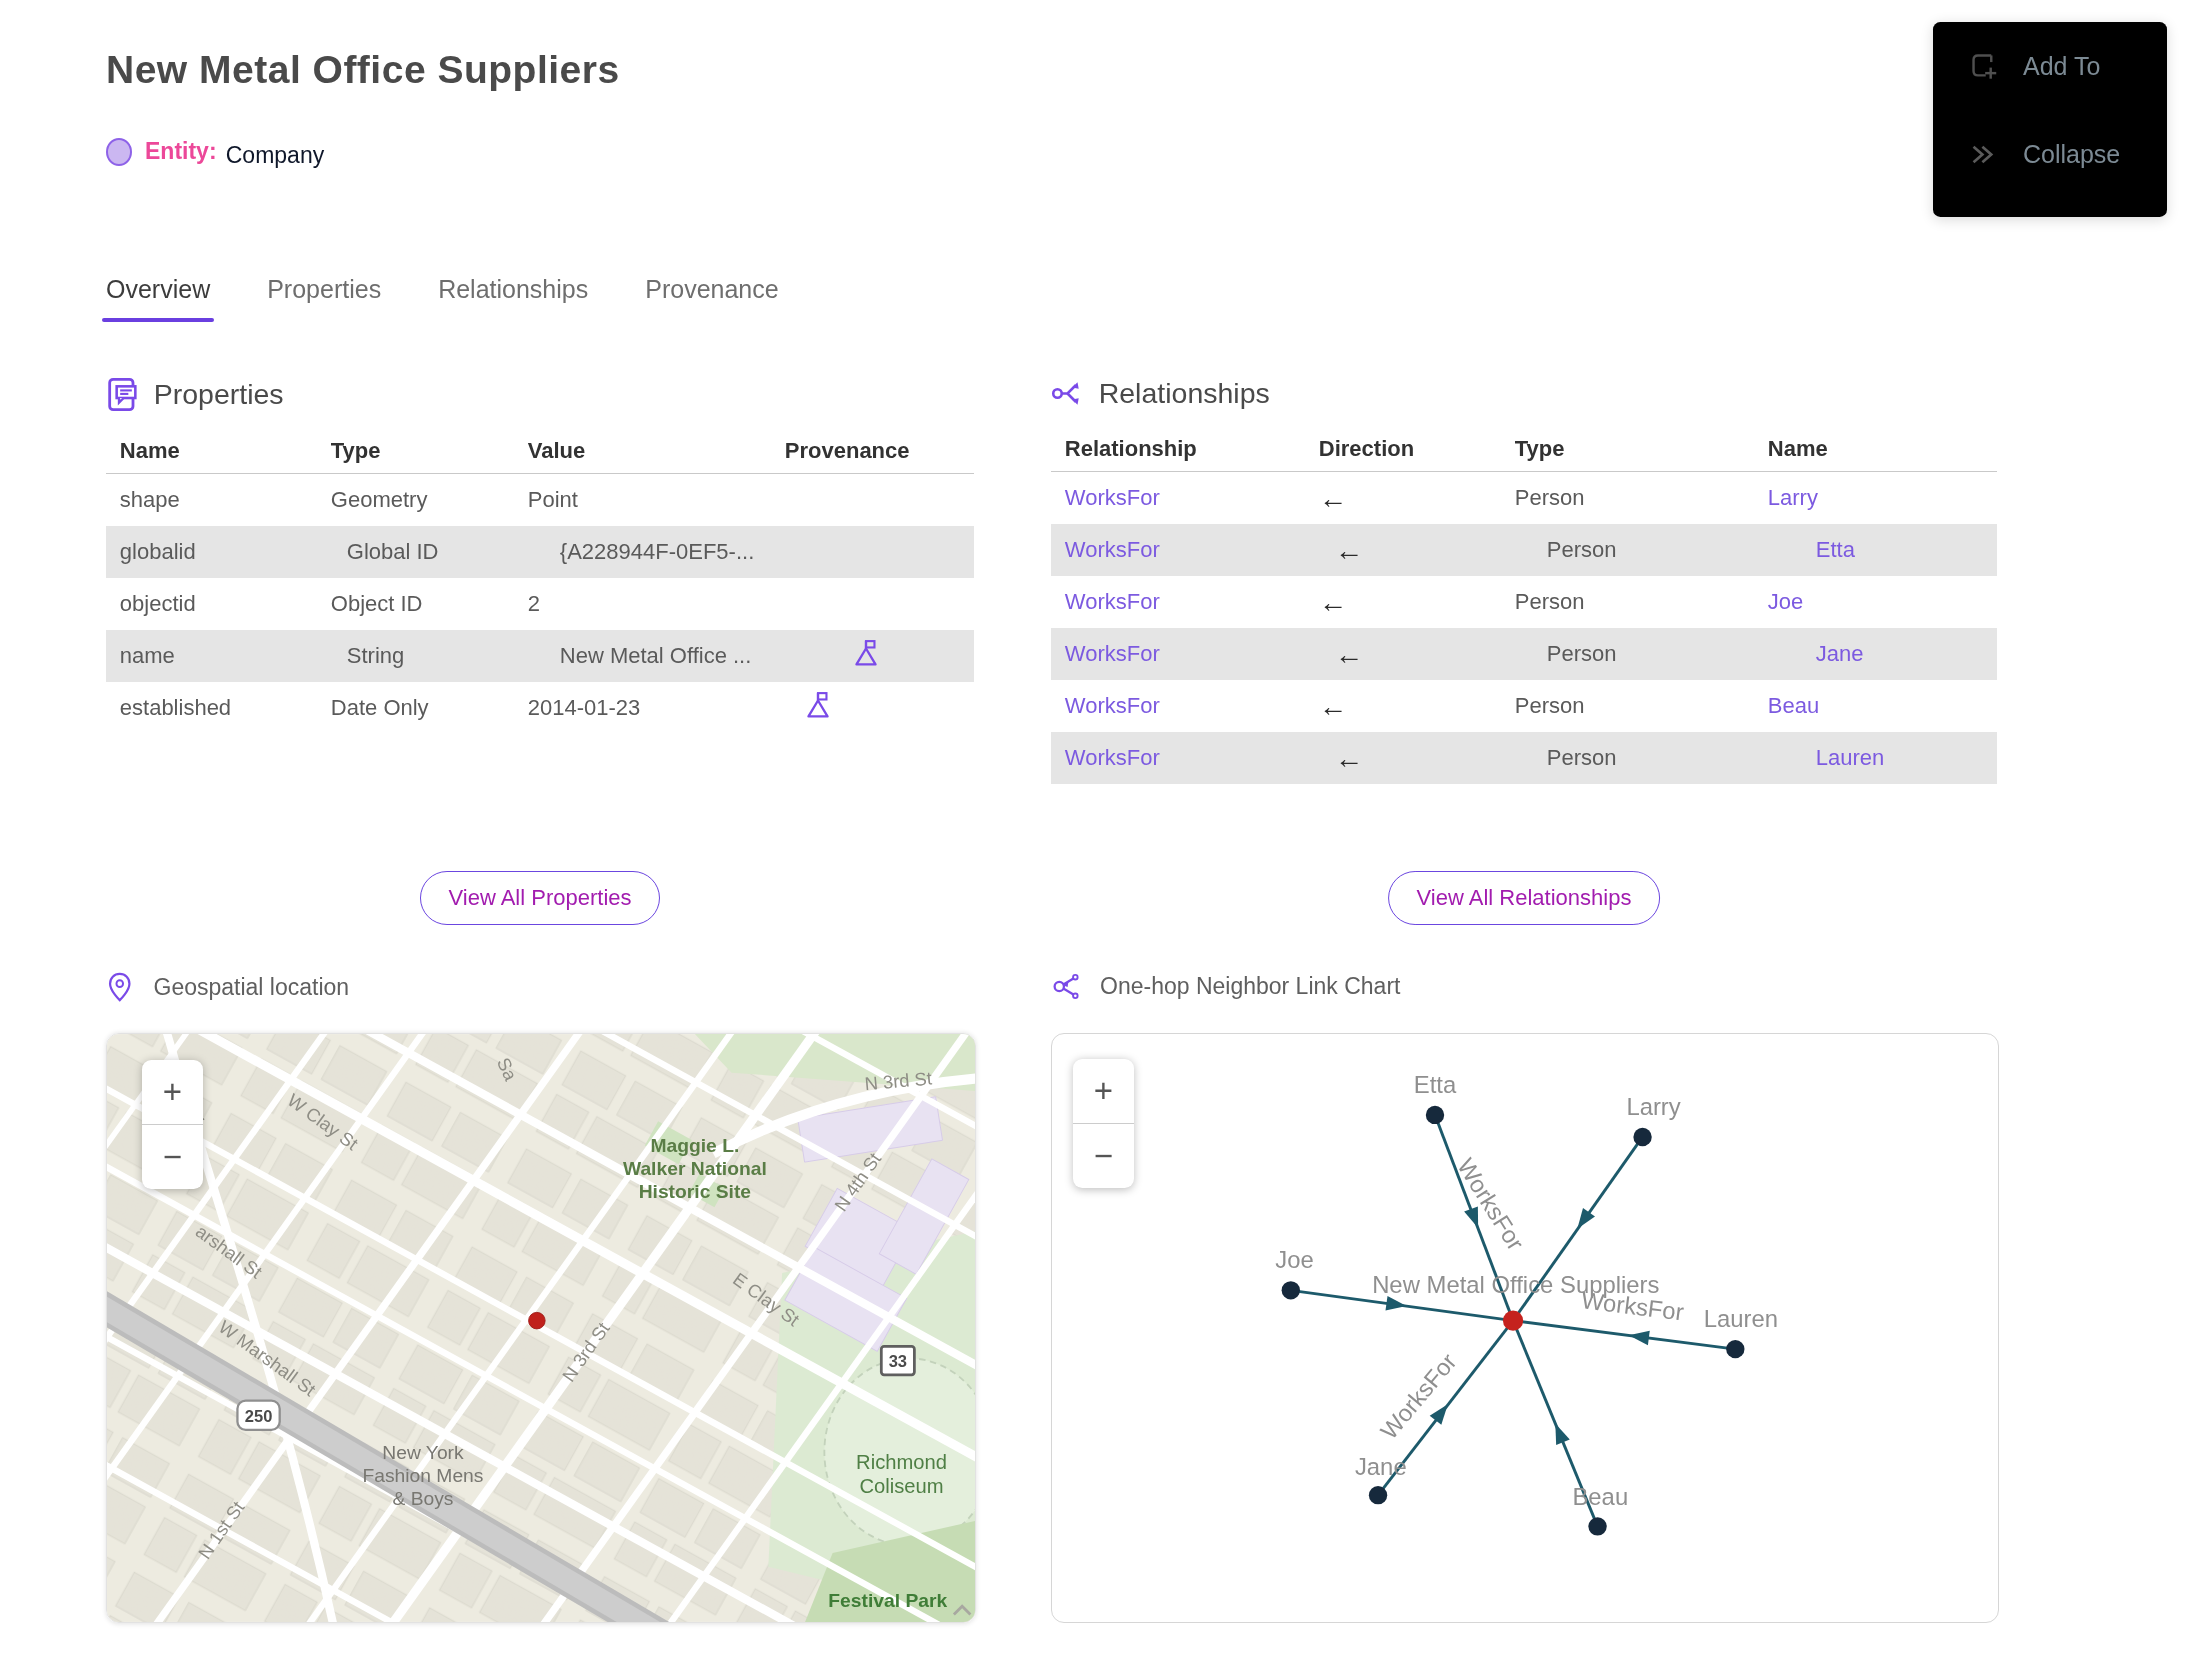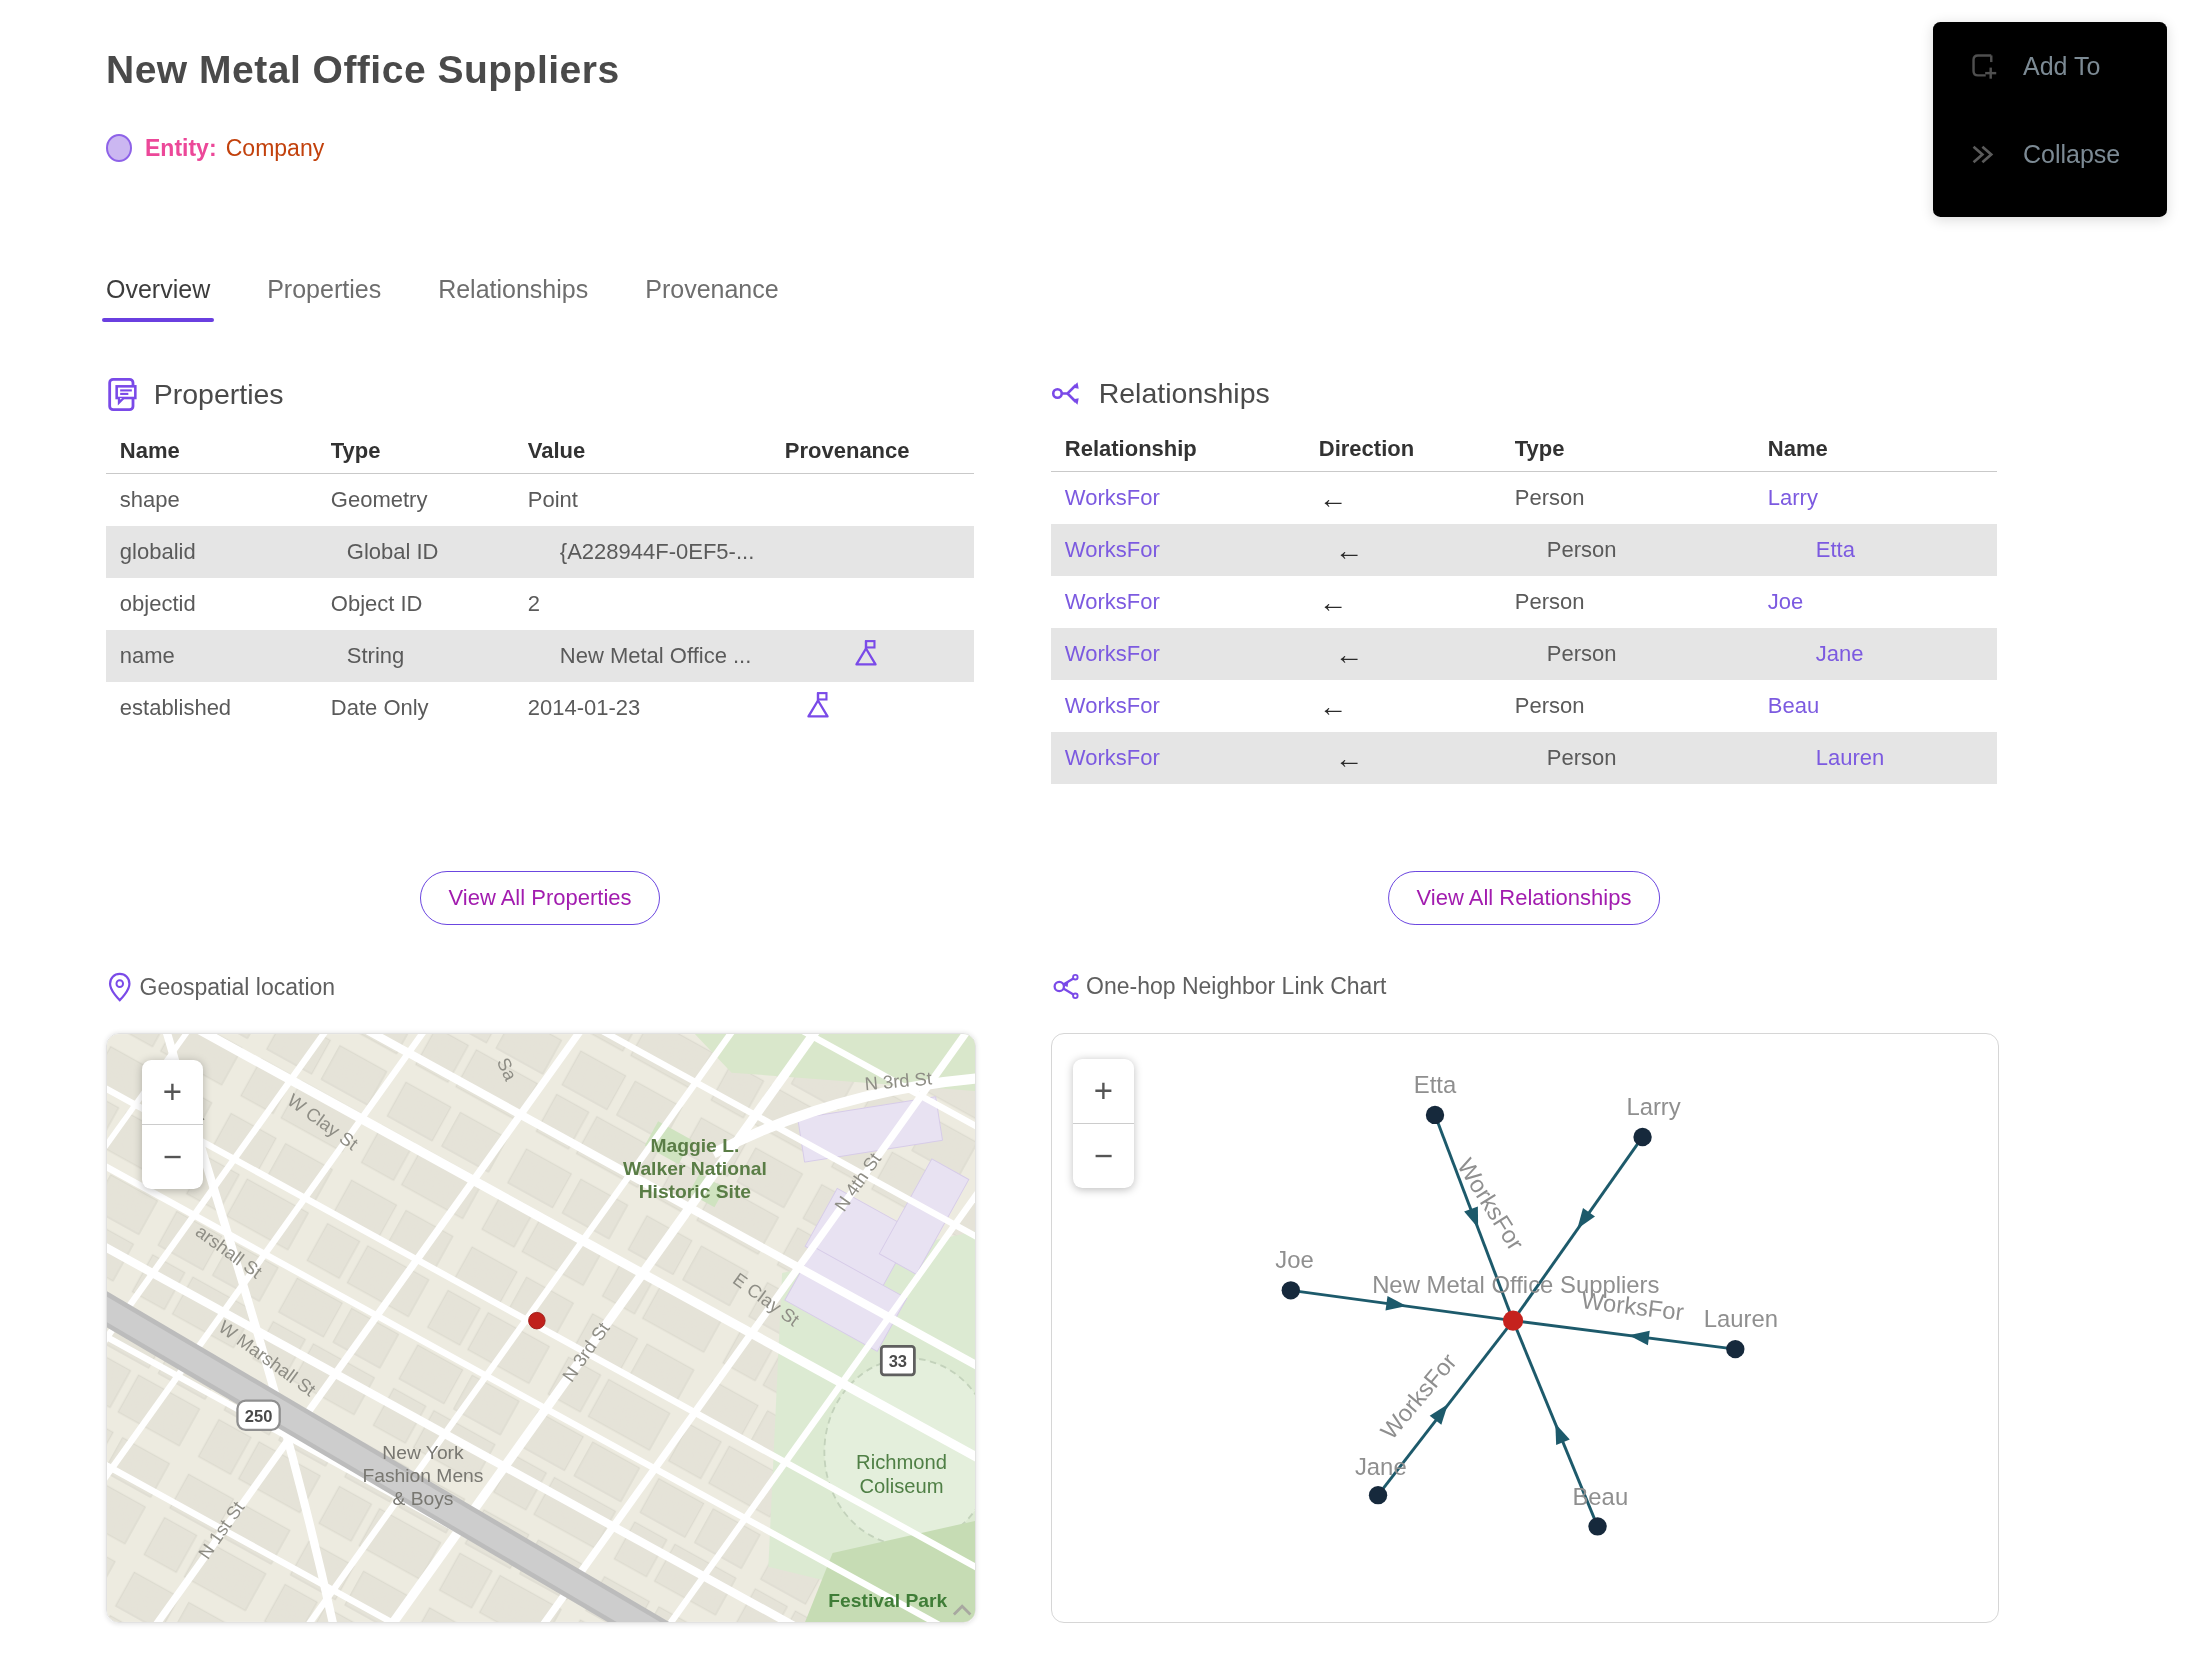--- a/index.html
+++ b/index.html
@@ -5,21 +5,21 @@
   html,body{margin:0;padding:0;background:#fff;}
   body{width:2204px;height:1677px;position:relative;overflow:hidden;
        font-family:"Liberation Sans",sans-serif;color:#4d4d4d;}
   .abs{position:absolute;}
 
   
   .page-title{left:106px;top:48px;font-size:39px;font-weight:700;color:#4a4a4a;letter-spacing:0.5px;}
   .entity-row{left:106px;top:134px;display:flex;align-items:center;font-size:23px;}
   .entity-dot{width:22px;height:24px;border-radius:50%;background:#cbb7f1;border:2.8px solid #8e62e8;margin-right:13px;}
   .entity-label{font-weight:700;color:#ec4899;margin-right:9.2px;}
-  .entity-type{color:#c2410c;}
+  .entity-type{color:#0f172a;margin-top:8px;}
 
   
   .float-menu{left:1933px;top:22px;width:234px;height:195px;background:#000000;border-radius:7.3px;
               box-shadow:0 2.8px 13px rgba(0,0,0,.14);}
   .menu-item{display:flex;align-items:center;height:88px;padding-left:35px;cursor:pointer;}
   .menu-item svg{margin-right:24px;}
   .menu-item span.lbl{font-size:25px;color:#7c8a94;}
 
   
   .tabs{left:106px;top:275px;display:flex;gap:57px;}
@@ -38,21 +38,21 @@
   .card.right .tr{grid-template-columns:254px 196px 253px 1fr;padding-left:13.8px;}
   .tr.head{color:#323232;font-weight:700;height:44px;border-bottom:0.9px solid #c9c9c9;}
   .tr.stripe{background:#e5e5e5;gap:16px;}
   .plink{color:#7c5ae0;cursor:pointer;}
   .dir-arrow{font-size:28.5px;color:#2b2b2b;}
   .view-all{position:absolute;top:494px;left:50%;transform:translateX(-50%);
             background:#fff;border:1.8px solid #6b46e0;color:#a21caf;font-size:22px;
             border-radius:27.5px;padding:13px 27.5px;cursor:pointer;font-family:inherit;white-space:nowrap;}
 
   
-  .sub-head{display:flex;align-items:center;gap:6px;font-size:23px;color:#5f5f5f;top:972px;}
+  .sub-head{display:flex;align-items:center;gap:20px;font-size:23px;color:#5f5f5f;top:972px;}
   .sub-head.left{left:106px;} .sub-head.right{left:1051px;}
   .panel{position:absolute;width:61px;background:#fff;border-radius:9.2px;box-shadow:0 1.8px 8.3px rgba(0,0,0,.25);z-index:5;}
   .panel .zbtn{width:61px;height:64px;display:flex;align-items:center;justify-content:center;
                font-size:33px;color:#555;cursor:pointer;}
   .panel .div{height:0.9px;background:#ccc;margin:0 0;}
   .map-card{left:106px;top:1033px;width:868px;height:588px;border-radius:13px;overflow:hidden;
             border:0.9px solid #e2e2e2;box-shadow:0 0.9px 5.5px rgba(0,0,0,.12);}
   .chart-card{left:1051px;top:1033px;width:946px;height:588px;border-radius:13px;
               border:0.9px solid #d6d6d6;background:#fff;overflow:hidden;}
 

